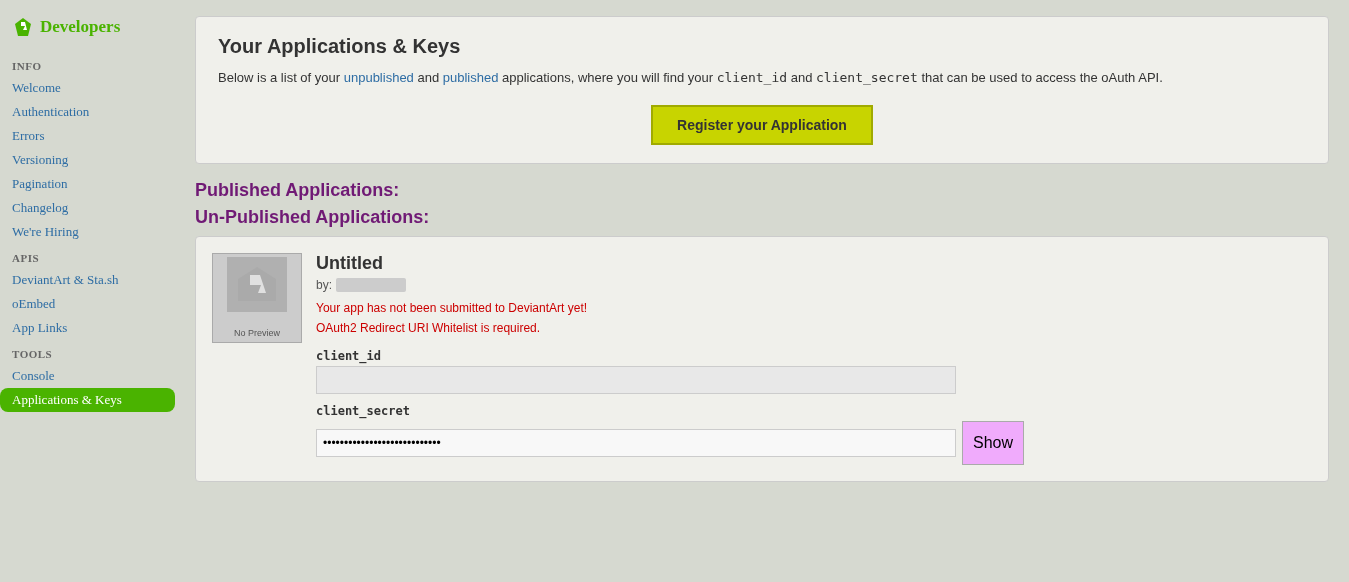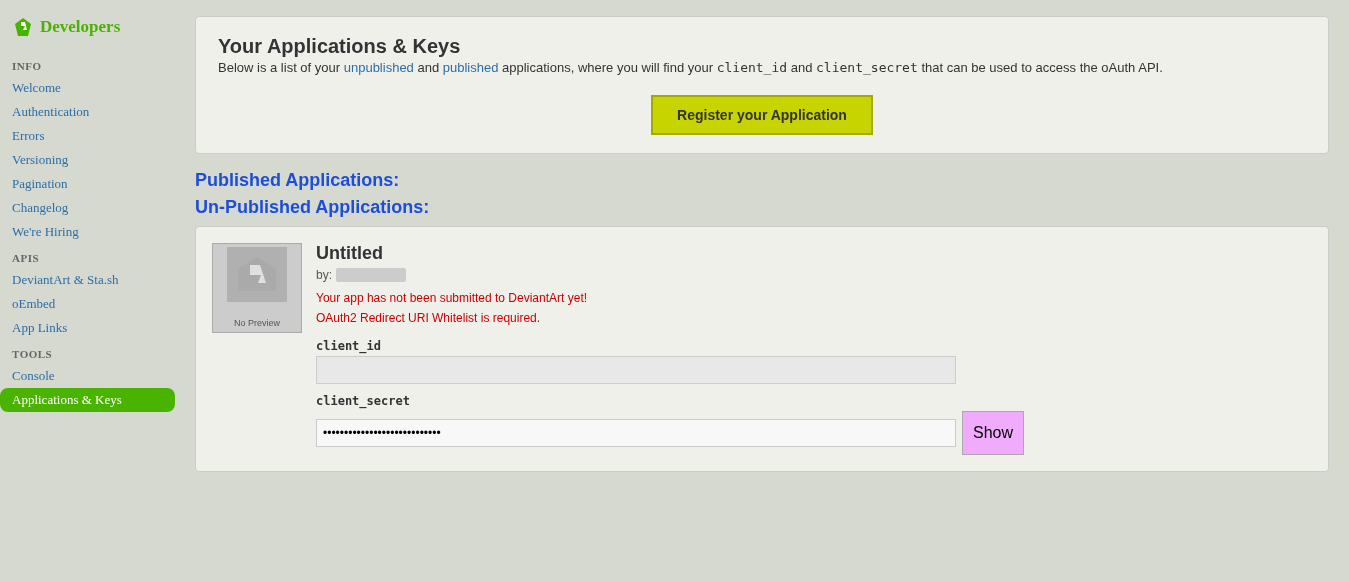--- a/index.html
+++ b/index.html
@@ -63,20 +63,21 @@
       background-color: #f0f0eb;
       border: 1px solid #ccc;
       border-radius: 4px;
       padding: 18px 22px;
       margin-bottom: 16px;
     }
     .card-title {
       font-size: 20px;
       font-weight: bold;
       color: #333;
+      margin-bottom: 10px;
     }
     .card-desc {
       font-size: 13px;
       color: #333;
       line-height: 1.6;
       margin-bottom: 16px;
     }
     .card-desc a {
       color: #2e6da4;
       text-decoration: none;
@@ -92,21 +93,21 @@
       font-size: 14px;
       font-weight: bold;
       padding: 10px 24px;
       cursor: pointer;
       display: block;
       margin: 0 auto;
     }
     .section-title {
       font-size: 18px;
       font-weight: bold;
-      color: #1d4ed8;
+      color: #701a75;
       margin-bottom: 6px;
     }
     .app-card {
       background-color: #f0f0eb;
       border: 1px solid #ccc;
       border-radius: 4px;
       padding: 16px;
       margin-top: 8px;
     }
     .app-header {

